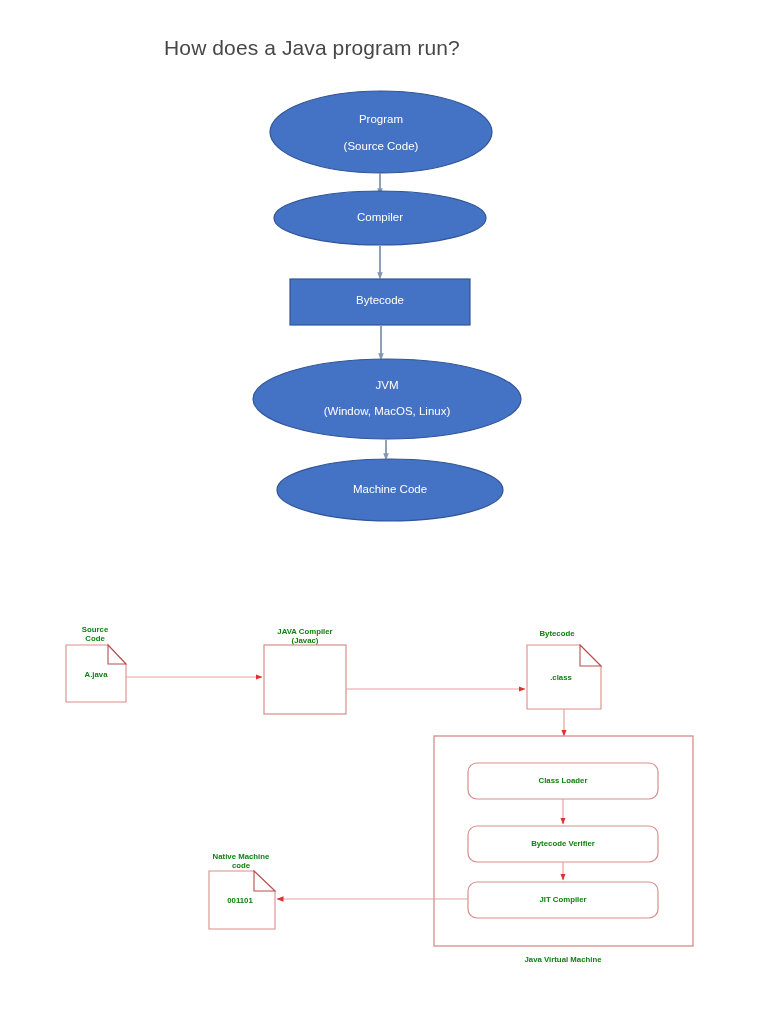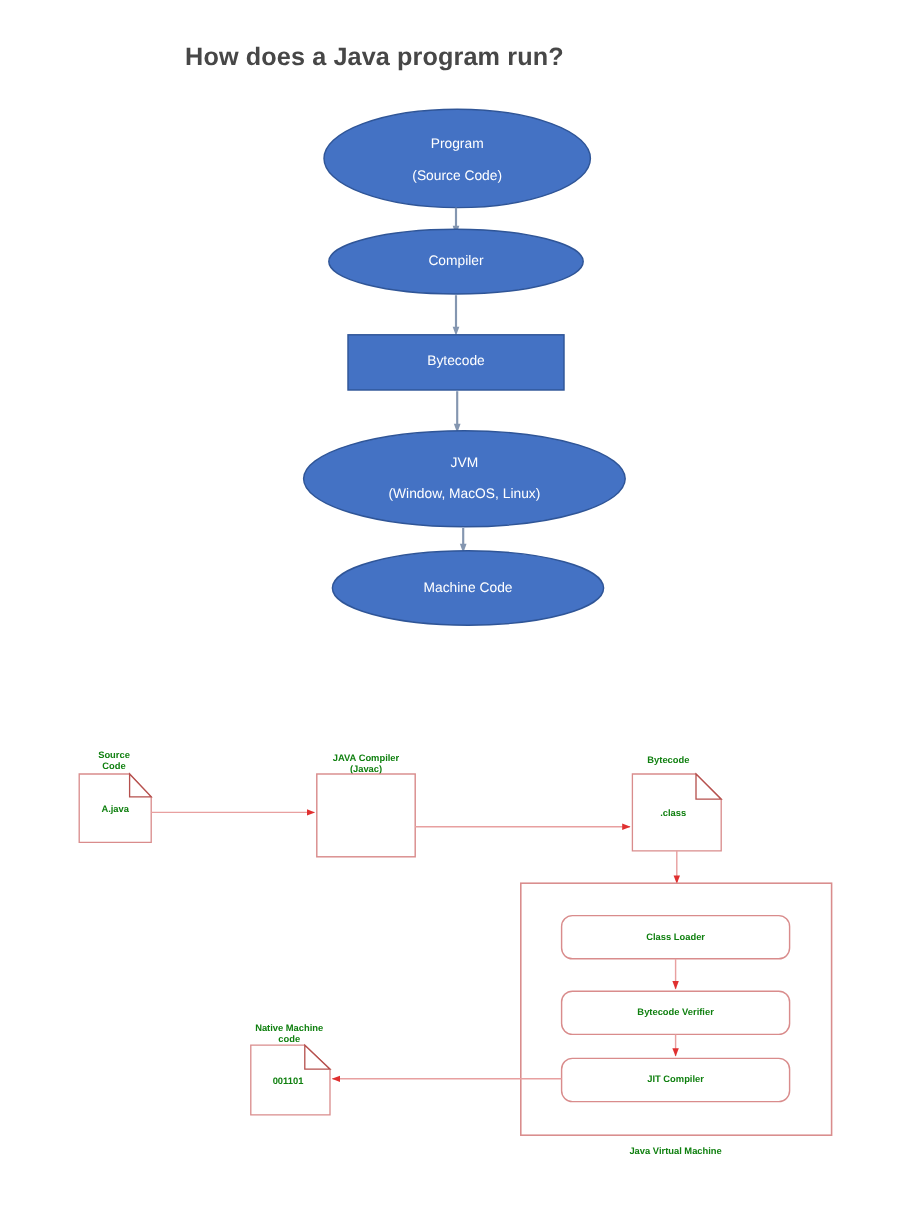--- a/index.html
+++ b/index.html
@@ -22,21 +22,21 @@
     width: 768px;
     height: 1024px;
   }
   #page-title {
     position: absolute;
     left: 0;
     top: 36px;
     width: 624px;
     text-align: center;
     font-size: 21px;
-    font-weight: bold;
+    font-weight: normal;
     color: #474747;
     letter-spacing: 0.1px;
   }
   .svg-layer {
     position: absolute;
     left: 0;
     top: 0;
     width: 768px;
     height: 1024px;
   }

